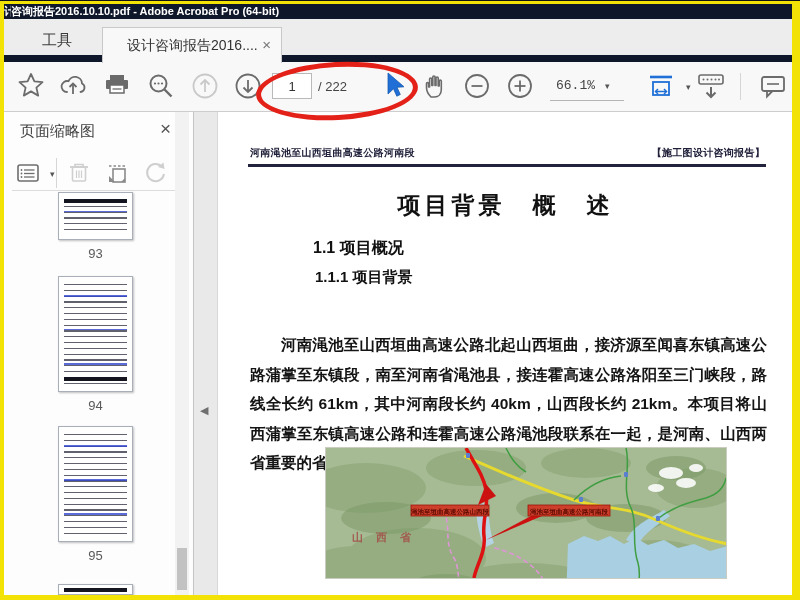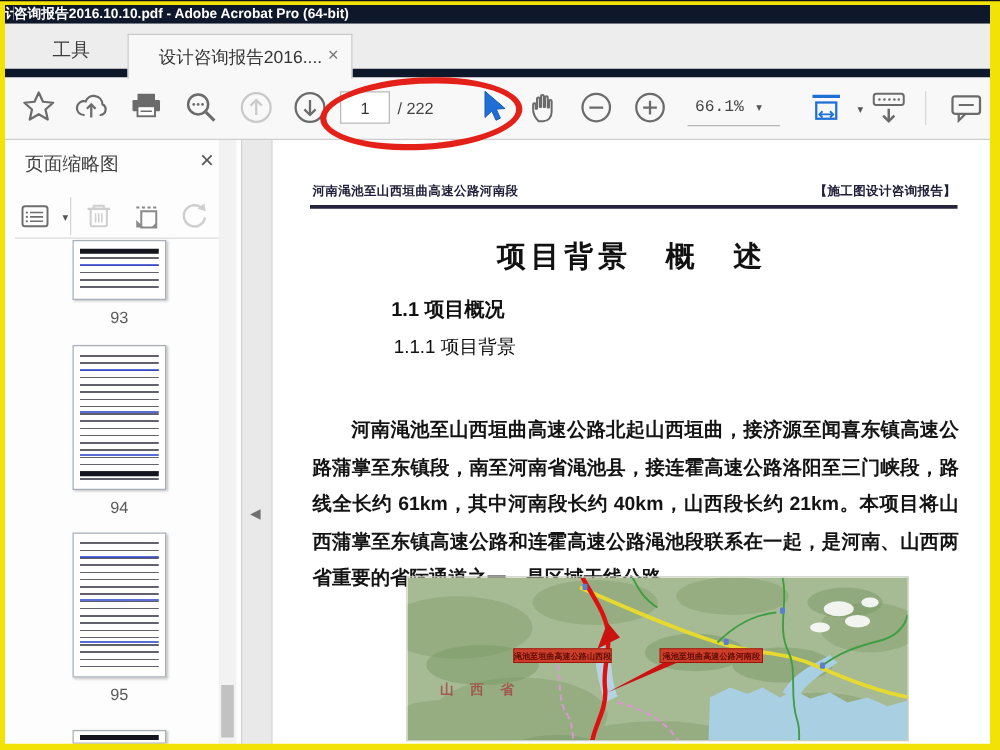--- a/index.html
+++ b/index.html
@@ -62,25 +62,25 @@
                   border-right:1px solid #d8d8d8;box-sizing:border-box;}
   .collapse-btn{position:absolute;left:6px;top:292px;font-size:11px;color:#6f6f6f;}
   
   .docarea{position:absolute;left:219px;top:112px;width:573px;height:483px;background:#fff;overflow:hidden;}
   .doc-header-left{position:absolute;left:31px;top:34px;font-size:10px;font-weight:bold;color:#20203a;letter-spacing:.3px;}
   .doc-header-right{position:absolute;right:27px;top:34px;font-size:10px;font-weight:bold;color:#20203a;letter-spacing:.3px;}
   .doc-rule{position:absolute;left:29px;top:52px;width:518px;height:3px;background:#23233d;}
   .part-title{position:absolute;left:0;top:78px;width:573px;text-align:center;font-size:23px;
               font-weight:800;color:#111;letter-spacing:4px;}
   .h1{position:absolute;left:94px;top:126px;font-size:16px;font-weight:bold;color:#111;}
-  .h2{position:absolute;left:96px;top:156px;font-size:15px;font-weight:normal;color:#111;}
+  .h2{position:absolute;left:96px;top:156px;font-size:15px;font-weight:bold;color:#111;}
   .body-text{position:absolute;left:31px;top:178px;width:517px;font-size:15.5px;font-weight:600;
              color:#141414;line-height:29.5px;text-align:justify;text-indent:2em;margin-top:40px;}
   .mapwrap{position:absolute;left:106px;top:335px;width:402px;height:132px;overflow:hidden;
-           border:1px solid #c8cdbf;box-sizing:border-box;margin-top:14px;}
+           border:1px solid #c8cdbf;box-sizing:border-box;}
   
   .wm-corner{position:absolute;left:8px;top:13px;z-index:45;font-size:21px;font-weight:bold;letter-spacing:3px;
              color:rgba(30,110,30,0.12);-webkit-text-stroke:1px rgba(30,110,30,0.75);}
   .wm-site{position:absolute;left:628px;top:561px;z-index:30;font-family:"Liberation Mono",monospace;
            font-size:17px;color:rgba(105,105,105,0.75);letter-spacing:1px;}
 </style>
 </head>
 <body>
 
 <div id="app">

